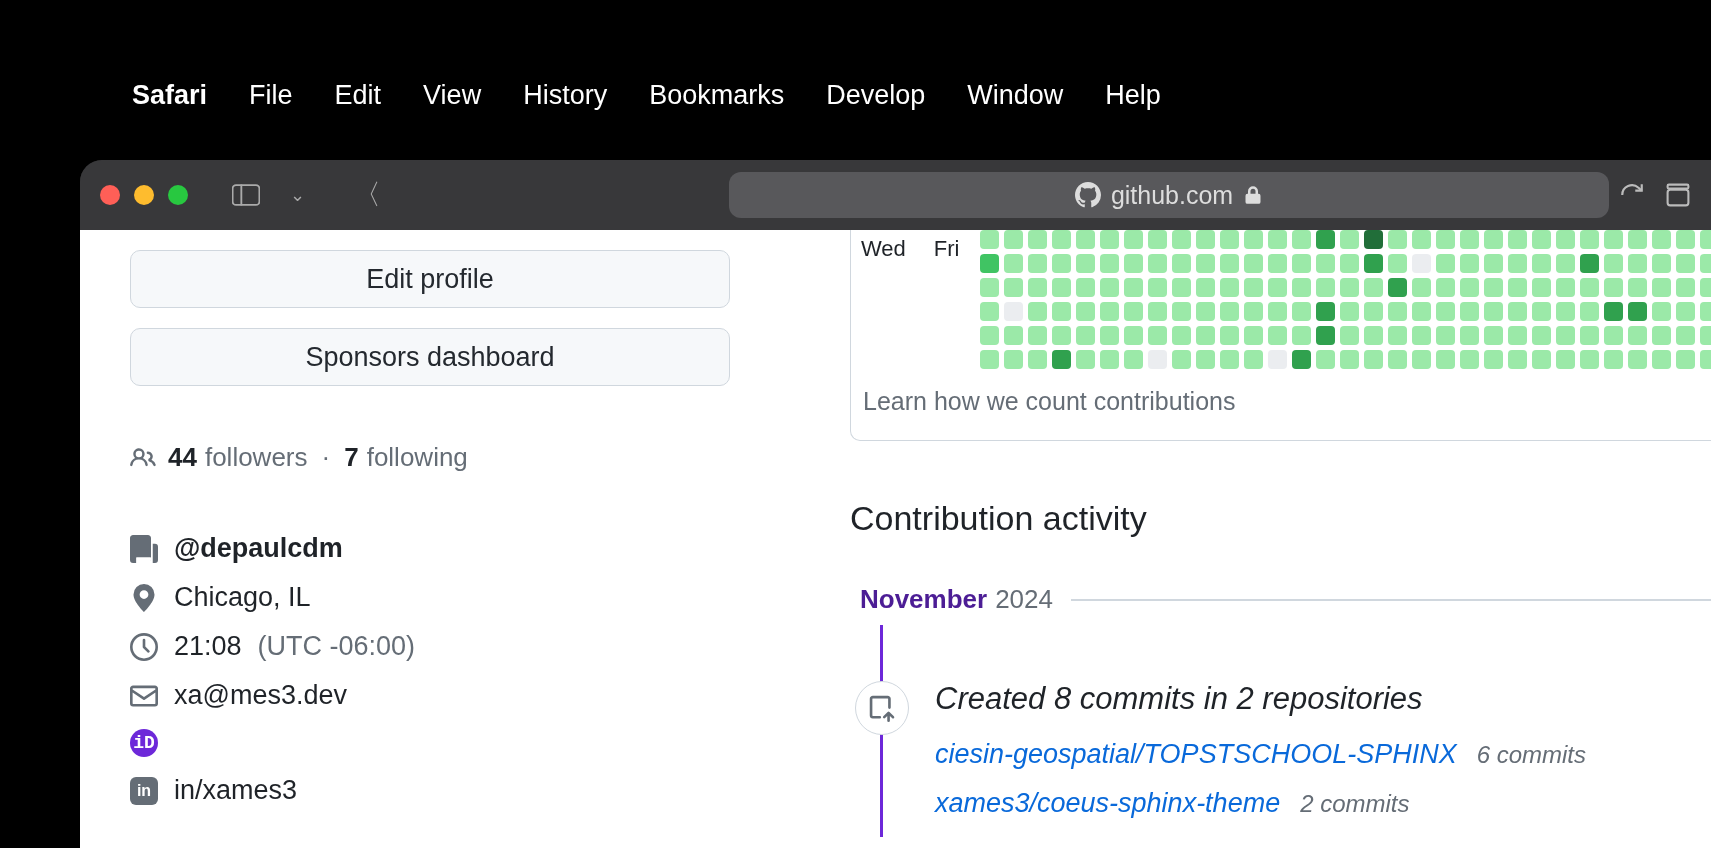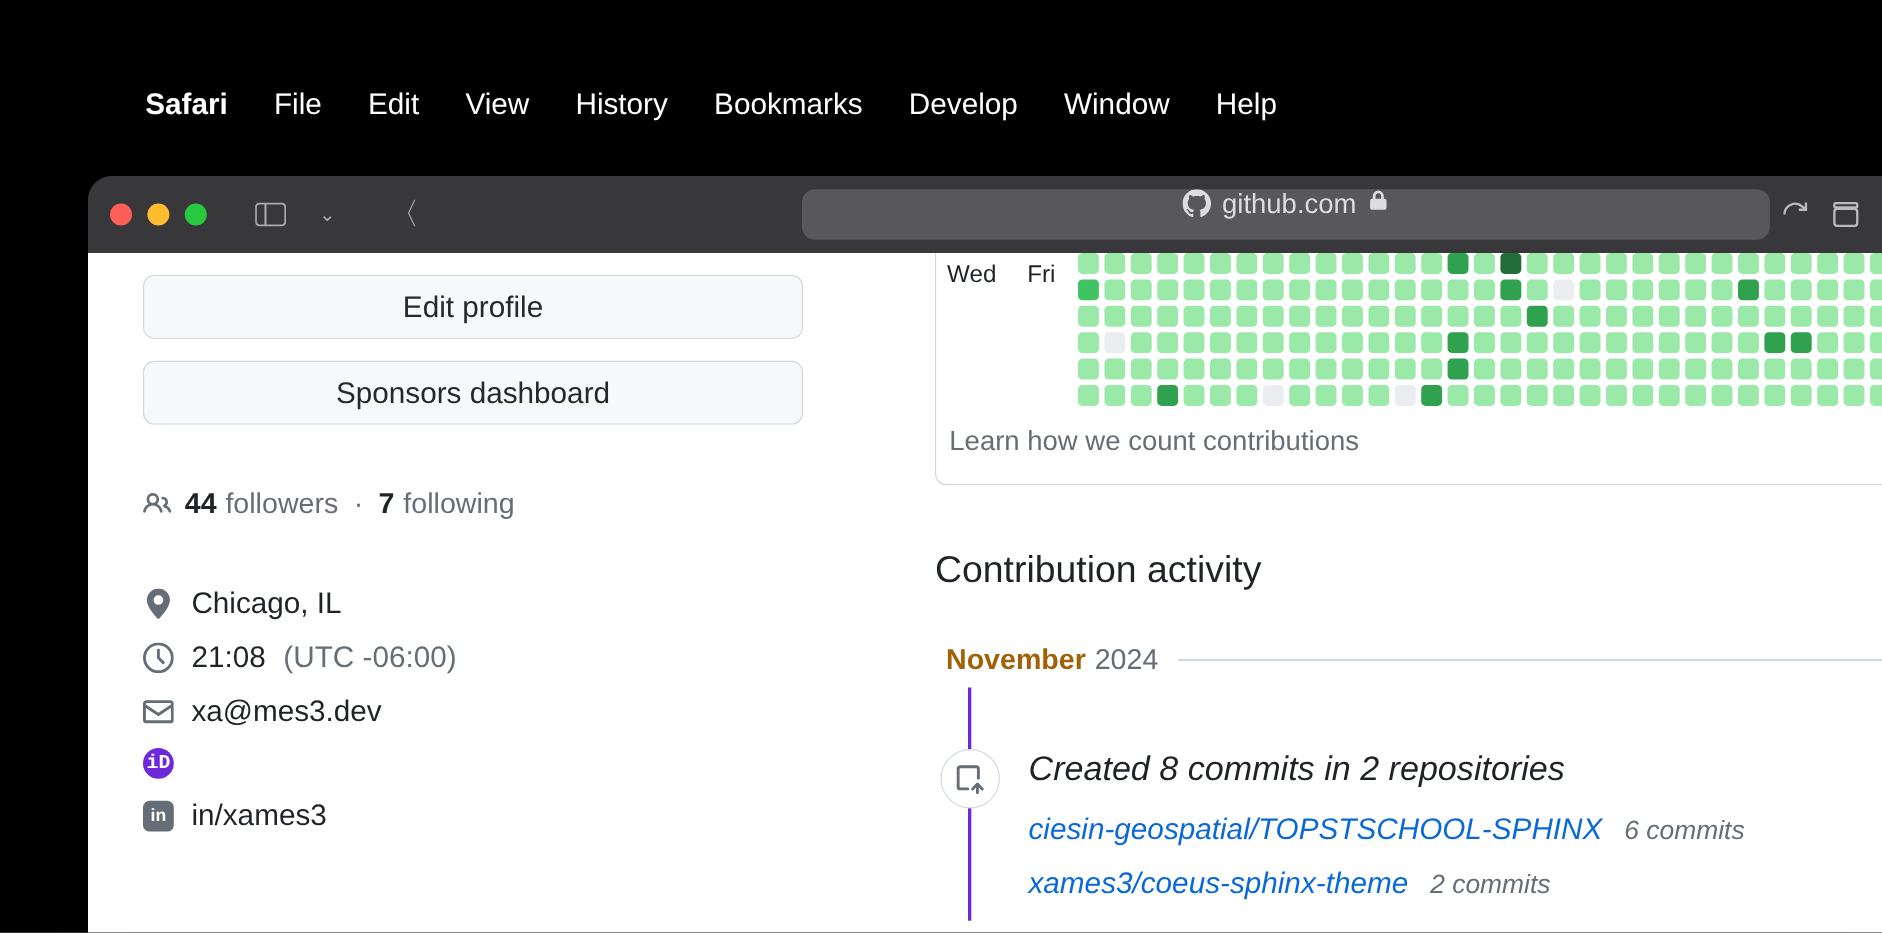--- a/index.html
+++ b/index.html
@@ -65,21 +65,21 @@
 .chev { color: #aaa; padding: 0 8px; font-size: 18px; }
 .nav-back { color: #aaa; padding: 0 18px 0 30px; font-size: 28px; }
 .address-bar {
   flex: 1;
   max-width: 920px;
   margin-left: 320px;
   height: 46px;
   background: #58585b;
   border-radius: 12px;
   display: flex;
-  align-items: flex-start;
+  align-items: center;
   justify-content: center;
   gap: 10px;
   color: #ddd;
   font-size: 25px;
 }
 .address-bar .gh-icon { width: 26px; height: 26px; }
 .toolbar-right { margin-left: auto; display: flex; gap: 20px; color: #bbb; align-items: center; }
 .toolbar-right svg { width: 26px; height: 26px; }
 
 
@@ -198,21 +198,21 @@
   margin-top: 58px;
   margin-bottom: 46px;
   color: #1f2328;
 }
 .month-line {
   display: flex;
   align-items: center;
   font-size: 26px;
   margin-left: 10px;
 }
-.month-line .m { font-weight: 700; color: #a16207; }
+.month-line .m { font-weight: 700; color: #4c1d95; }
 .month-line .y { color: #656d76; margin-left: 8px; }
 .month-line .rule {
   flex: 1;
   height: 2px;
   background: #d0d7de;
   margin-left: 18px;
 }
 
 .timeline {
   margin-left: 30px;
@@ -311,20 +311,26 @@
           </svg>
         <span class="bold">44</span>
         <span>followers</span>
         <span class="dot">·</span>
         <span class="bold">7</span>
         <span>following</span>
       </div>
 
       <div class="meta-row">
         <svg viewBox="0 0 16 16">
+            <path d="M1.75 16A1.75 1.75 0 010 14.25V1.75C0 .784.784 0 1.75 0h8.5C11.216 0 12 .784 12 1.75v12.5c0 .085-.006.168-.18.25H12v-1.5a.25.25 0 00-.25-.25H3.75a.25.25 0 00-.25.25V16h-1.75zM3.75 2.5h1v1h-1v-1zm3 0h1v1h-1v-1zm-3 3h1v1h-1v-1zm3 0h1v1h-1v-1zm-3 3h1v1h-1v-1zm3 0h1v1h-1v-1zM14.25 16a1.75 1.75 0 001.75-1.75V6.75A1.75 1.75 0 0014.25 5H13v11h1.25z"></path>
+          </svg>
+        <span class="bold">@depaulcdm</span>
+      </div>
+      <div class="meta-row">
+        <svg viewBox="0 0 16 16">
             <path d="M8 0a6 6 0 016 6c0 4.314-6 10-6 10S2 10.314 2 6a6 6 0 016-6zm0 8.5A2.5 2.5 0 108 3.5a2.5 2.5 0 000 5z"></path>
           </svg>
         <span>Chicago, IL</span>
       </div>
       <div class="meta-row">
         <svg viewBox="0 0 16 16">
             <path d="M8 0a8 8 0 110 16A8 8 0 018 0zm0 1.5a6.5 6.5 0 100 13 6.5 6.5 0 000-13zM8.75 4v3.69l2.28 2.28a.75.75 0 11-1.06 1.06l-2.5-2.5A.75.75 0 017.25 8V4a.75.75 0 011.5 0z"></path>
           </svg>
         <span>21:08</span>
         <span class="muted">(UTC -06:00)</span>

